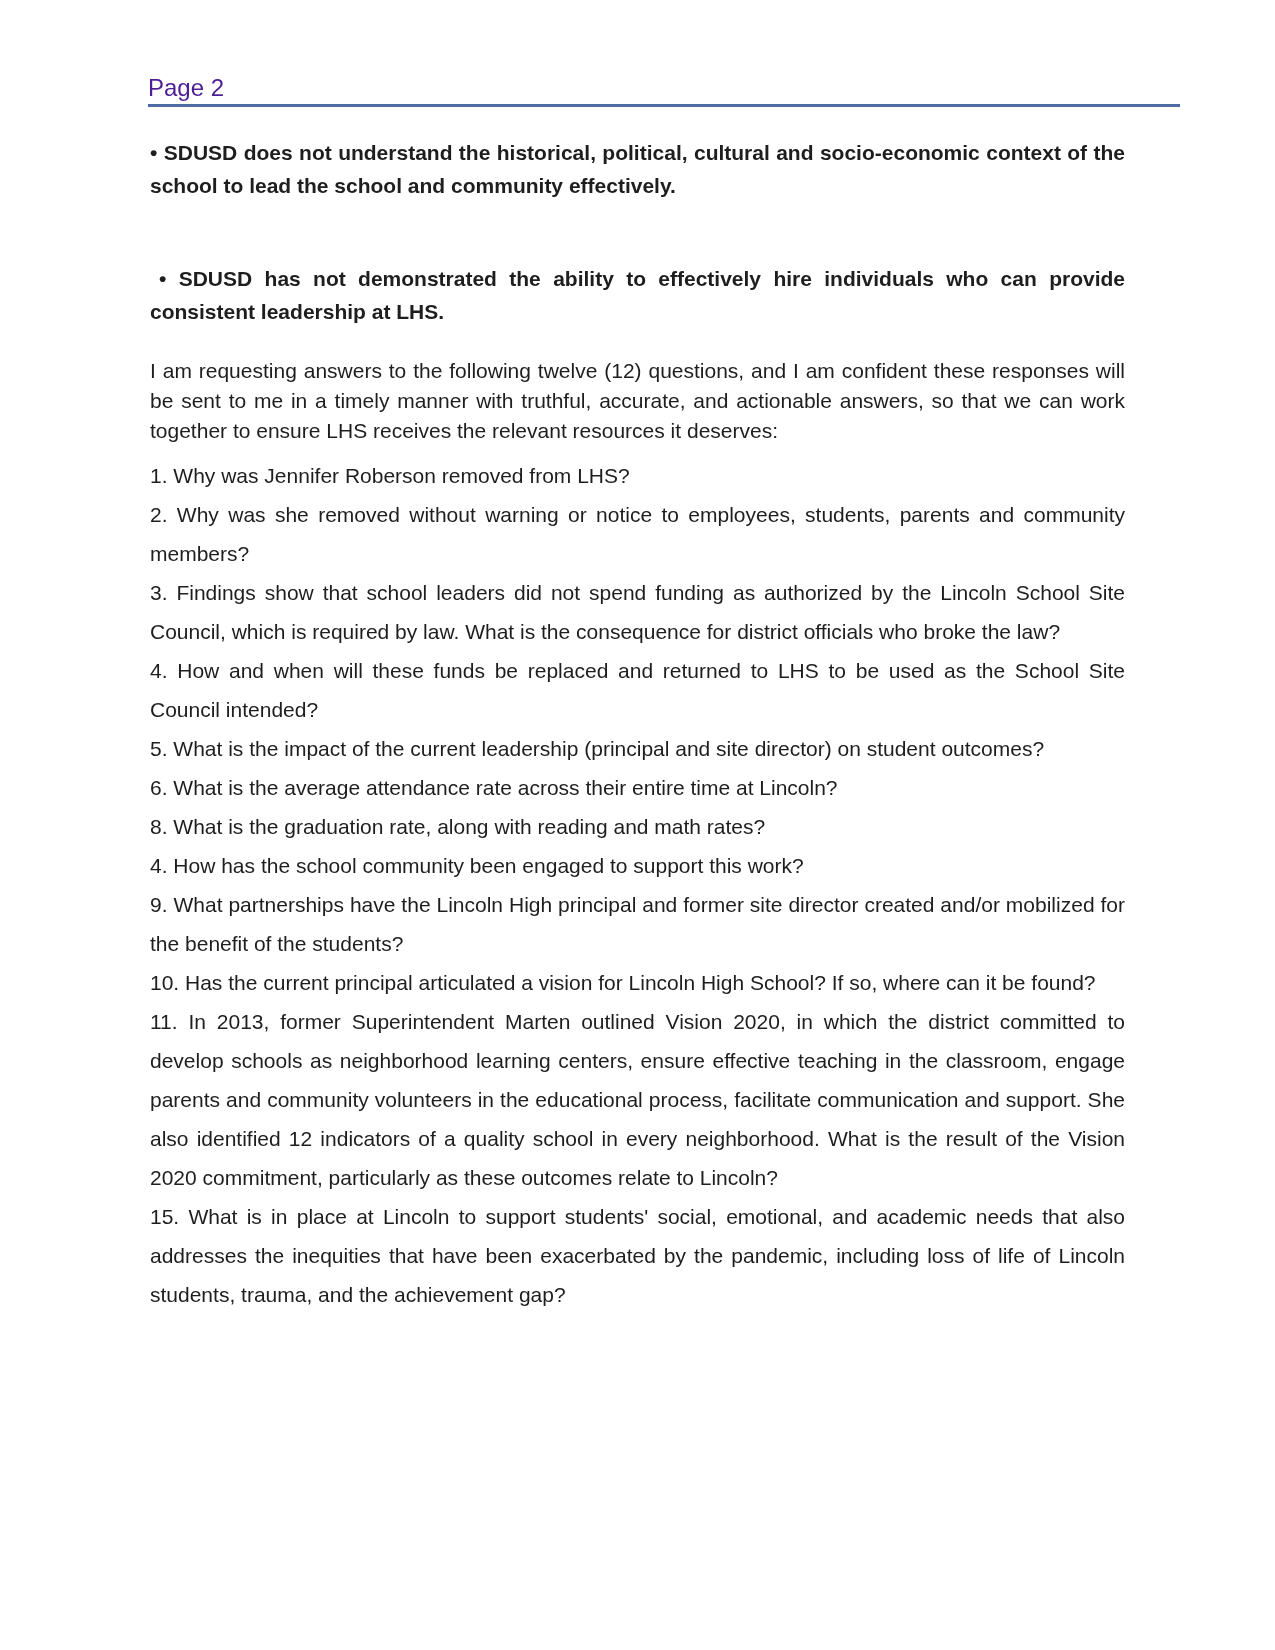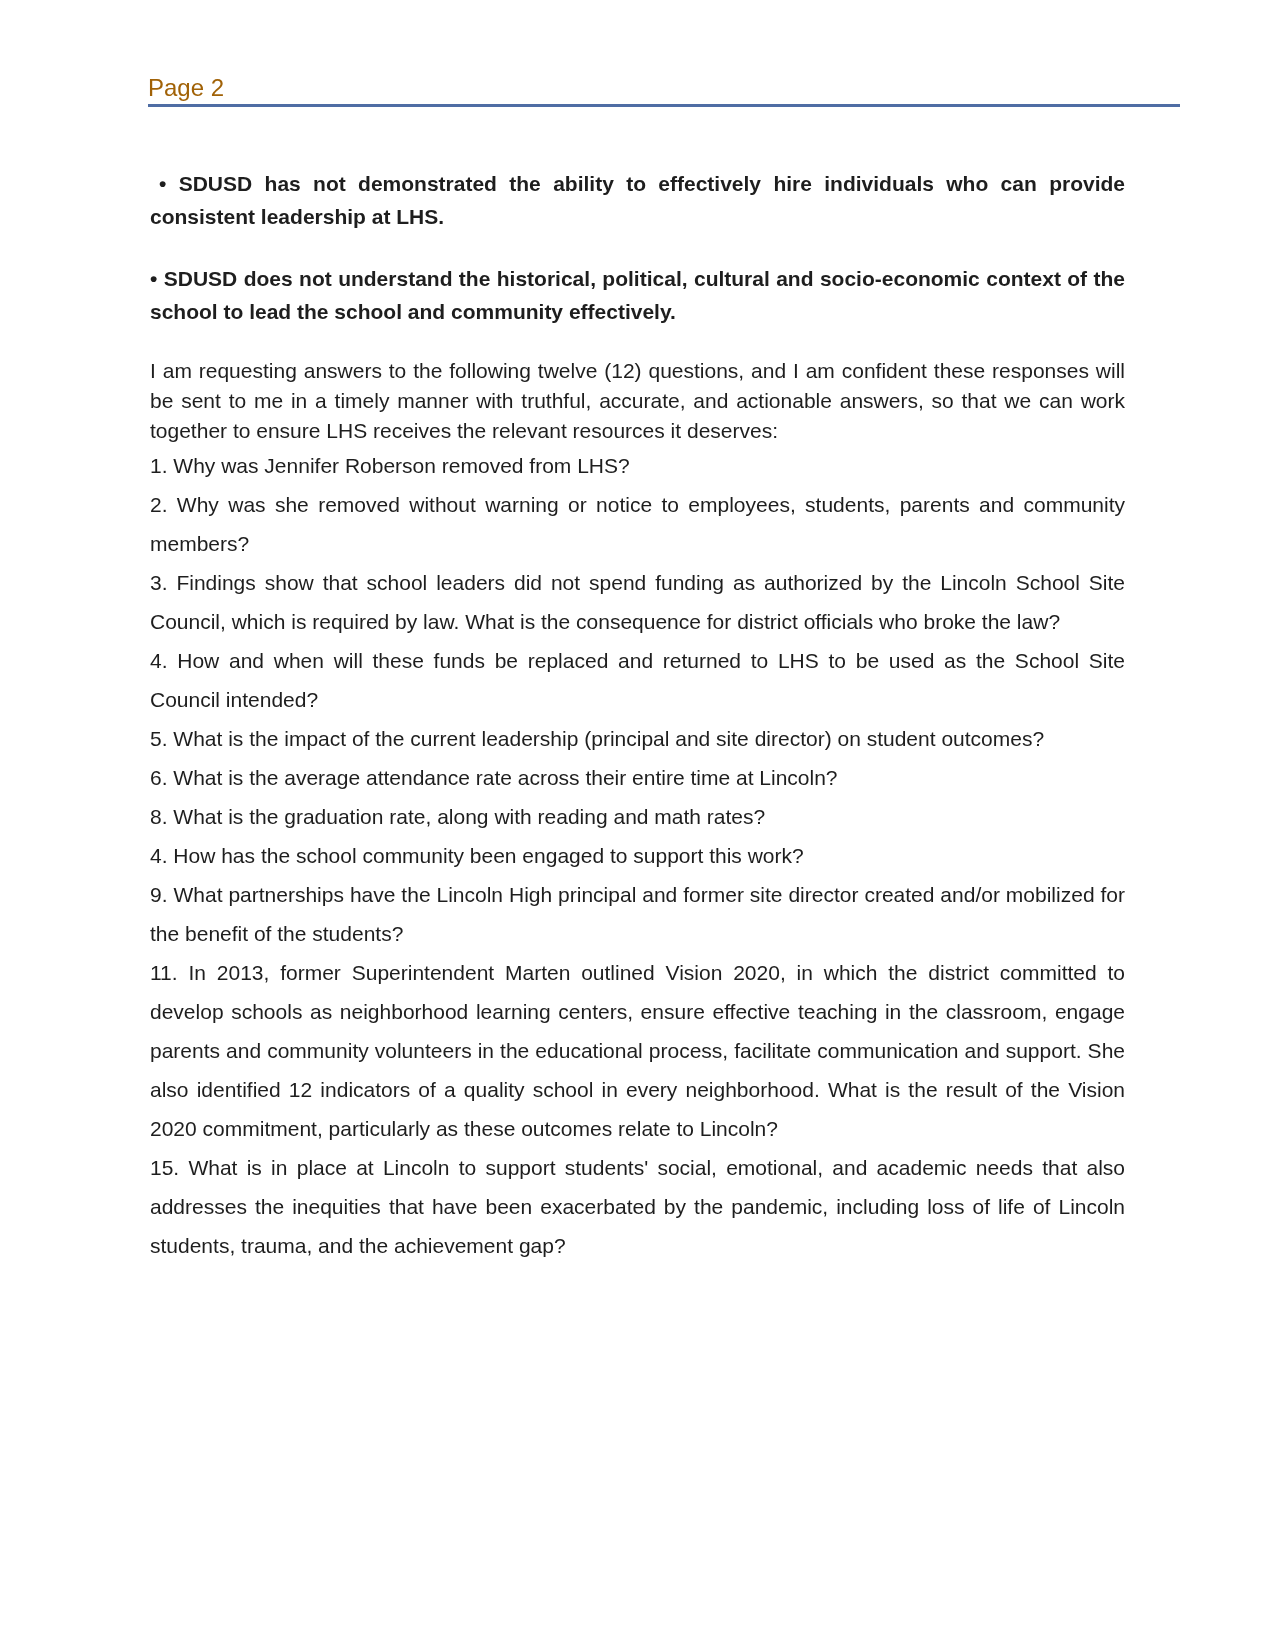--- a/index.html
+++ b/index.html
@@ -19,21 +19,21 @@
   }
   .header {
     margin: 0 0 0 148px;
     width: 1032px;
     padding-top: 74px;
   }
   .page-num {
     display: block;
     font-size: 24px;
     line-height: 27px;
-    color: #a16207;
+    color: #4c1d95;
     padding-bottom: 3px;
   }
   .header-rule {
     height: 3px;
     width: 100%;
     background: #4f6da4;
   }
   .content {
     margin-left: 150px;
     width: 975px;
@@ -48,52 +48,53 @@
   }
   .bullet.first {
     margin-top: 60px !important;
     text-indent: 9px;
   }
   .intro {
     line-height: 30px;
     margin-top: 28px !important;
   }
   .intro .bold { font-weight: 400; }
-  .questions { }
+  .questions { margin-top: 10px; }
   .q {
     line-height: 39px;
     margin: 0;
   }
 </style>
 </head>
 <body>
 
 <div class="page">
 
   <div class="header">
     <span class="page-num">Page 2</span>
     <div class="header-rule" style="background: rgb(79, 109, 164);"></div>
   </div>
 
   <div class="content">
 
+    <p class="bullet">• SDUSD does not understand the historical, political, cultural and socio-economic context of the school to lead the school and community effectively.</p>
+
     <p class="bullet first">• SDUSD has not demonstrated the ability to effectively hire individuals who can provide consistent leadership at LHS.</p>
-
-    <p class="bullet">• SDUSD does not understand the historical, political, cultural and socio-economic context of the school to lead the school and community effectively.</p>
 
     <p class="intro"><span>I am requesting answers to the following </span><span class="bold">twelve (12) questions</span><span>, and I am confident these responses will be sent to me in a timely manner with truthful, accurate, and actionable answers, so that we can work together to ensure LHS receives the relevant resources it deserves:</span></p>
 
     <div class="questions">
       <p class="q">1. Why was Jennifer Roberson removed from LHS?</p>
       <p class="q">2. Why was she removed without warning or notice to employees, students, parents and community members?</p>
       <p class="q">3. Findings show that school leaders did not spend funding as authorized by the Lincoln School Site Council, which is required by law. What is the consequence for district officials who broke the law?</p>
       <p class="q">4. How and when will these funds be replaced and returned to LHS to be used as the School Site Council intended?</p>
       <p class="q">5. What is the impact of the current leadership (principal and site director) on student outcomes?</p>
       <p class="q">6. What is the average attendance rate across their entire time at Lincoln?</p>
       <p class="q">8. What is the graduation rate, along with reading and math rates?</p>
       <p class="q">4. How has the school community been engaged to support this work?</p>
       <p class="q">9. What partnerships have the Lincoln High principal and former site director created and/or mobilized for the benefit of the students?</p>
+      <p class="q">10. Has the current principal articulated a vision for Lincoln High School? If so, where can it be found?</p>
       <p class="q">11. In 2013, former Superintendent Marten outlined Vision 2020, in which the district committed to develop schools as neighborhood learning centers, ensure effective teaching in the classroom, engage parents and community volunteers in the educational process, facilitate communication and support. She also identified 12 indicators of a quality school in every neighborhood. What is the result of the Vision 2020 commitment, particularly as these outcomes relate to Lincoln?</p>
       <p class="q">15. What is in place at Lincoln to support students' social, emotional, and academic needs that also addresses the inequities that have been exacerbated by the pandemic, including loss of life of Lincoln students, trauma, and the achievement gap?</p>
     </div>
 
   </div>
 </div>
 
 </body></html>

